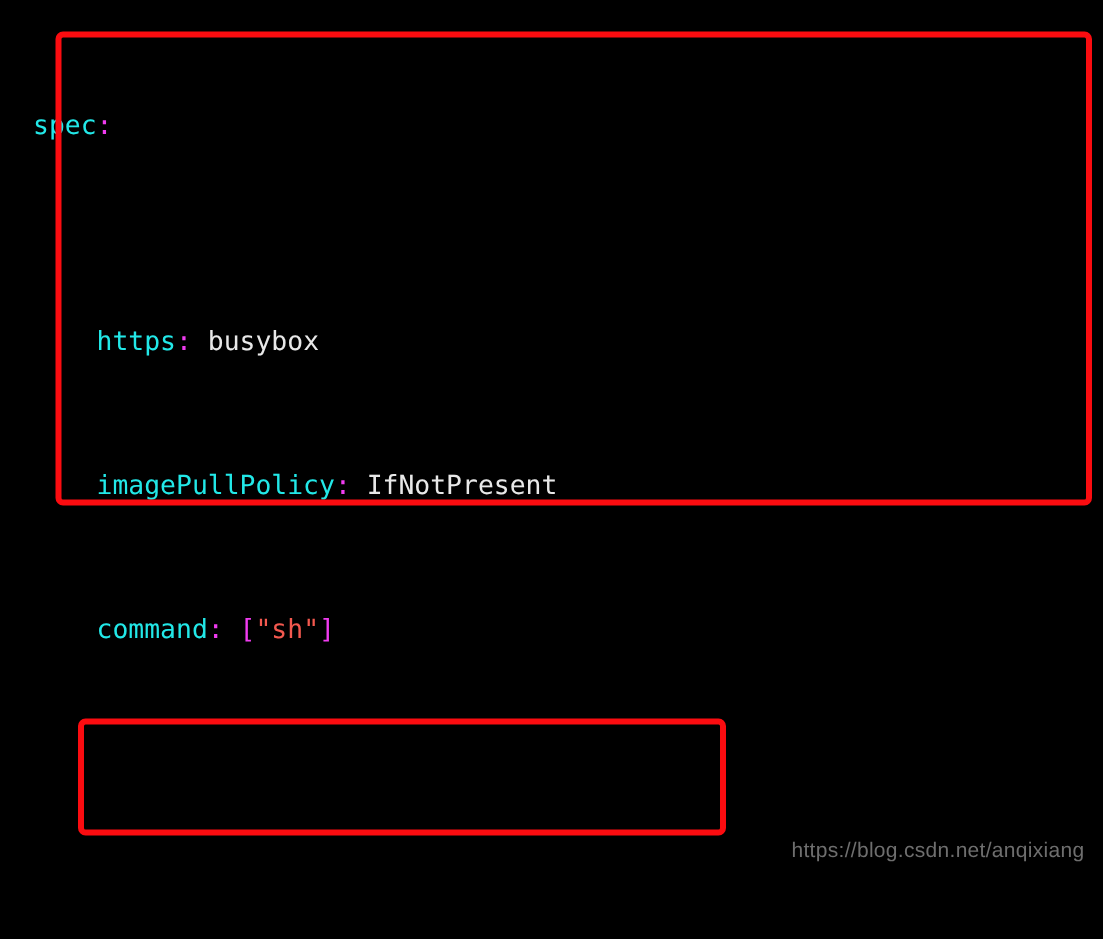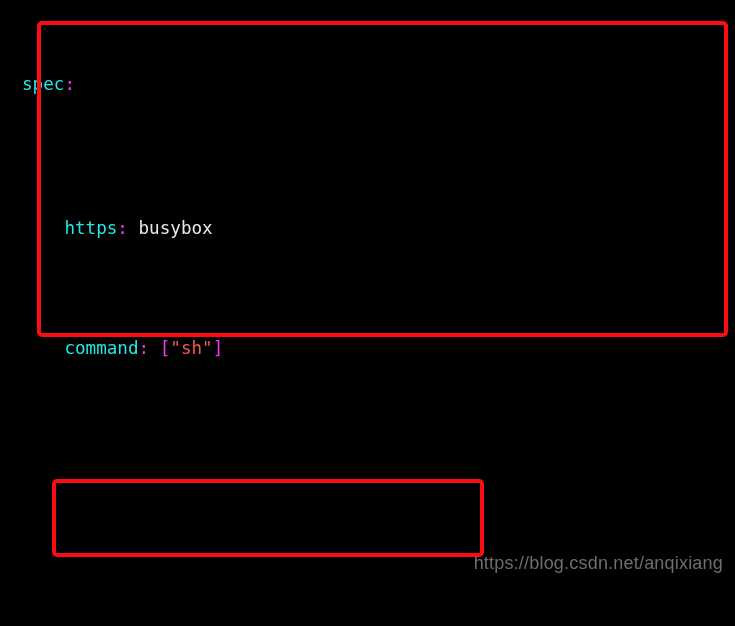--- a/index.html
+++ b/index.html
@@ -67,38 +67,39 @@
     top: 479px;
     width: 432px;
     height: 78px;
   }
 
   .watermark {
     position: absolute;
     right: 12px;
     bottom: 10px;
     color: #6e6e6e;
-    font-size: 18px;
+    font-size: 14px;
     font-family: "Liberation Sans", sans-serif;
     letter-spacing: 0.2px;
   }
 </style>
 </head>
 <body>
 
 <div id="terminal">
 
   <div class="code">
 
     <div class="line"><span class="key">spec</span><span class="colon">:</span></div>
 
 
 
     <div class="line">    <span class="key">https</span><span class="colon">:</span> <span class="plain">busybox</span></div>
 
+    <div class="line">    <span class="key">imagePullPolicy</span><span class="colon">:</span> <span class="plain">IfNotPresent</span></div>
 
     <div class="line">    <span class="key">command</span><span class="colon">:</span> <span class="brk">[</span><span class="str">"sh"</span><span class="brk">]</span></div>
 
     
 
     
 
     
 
     

